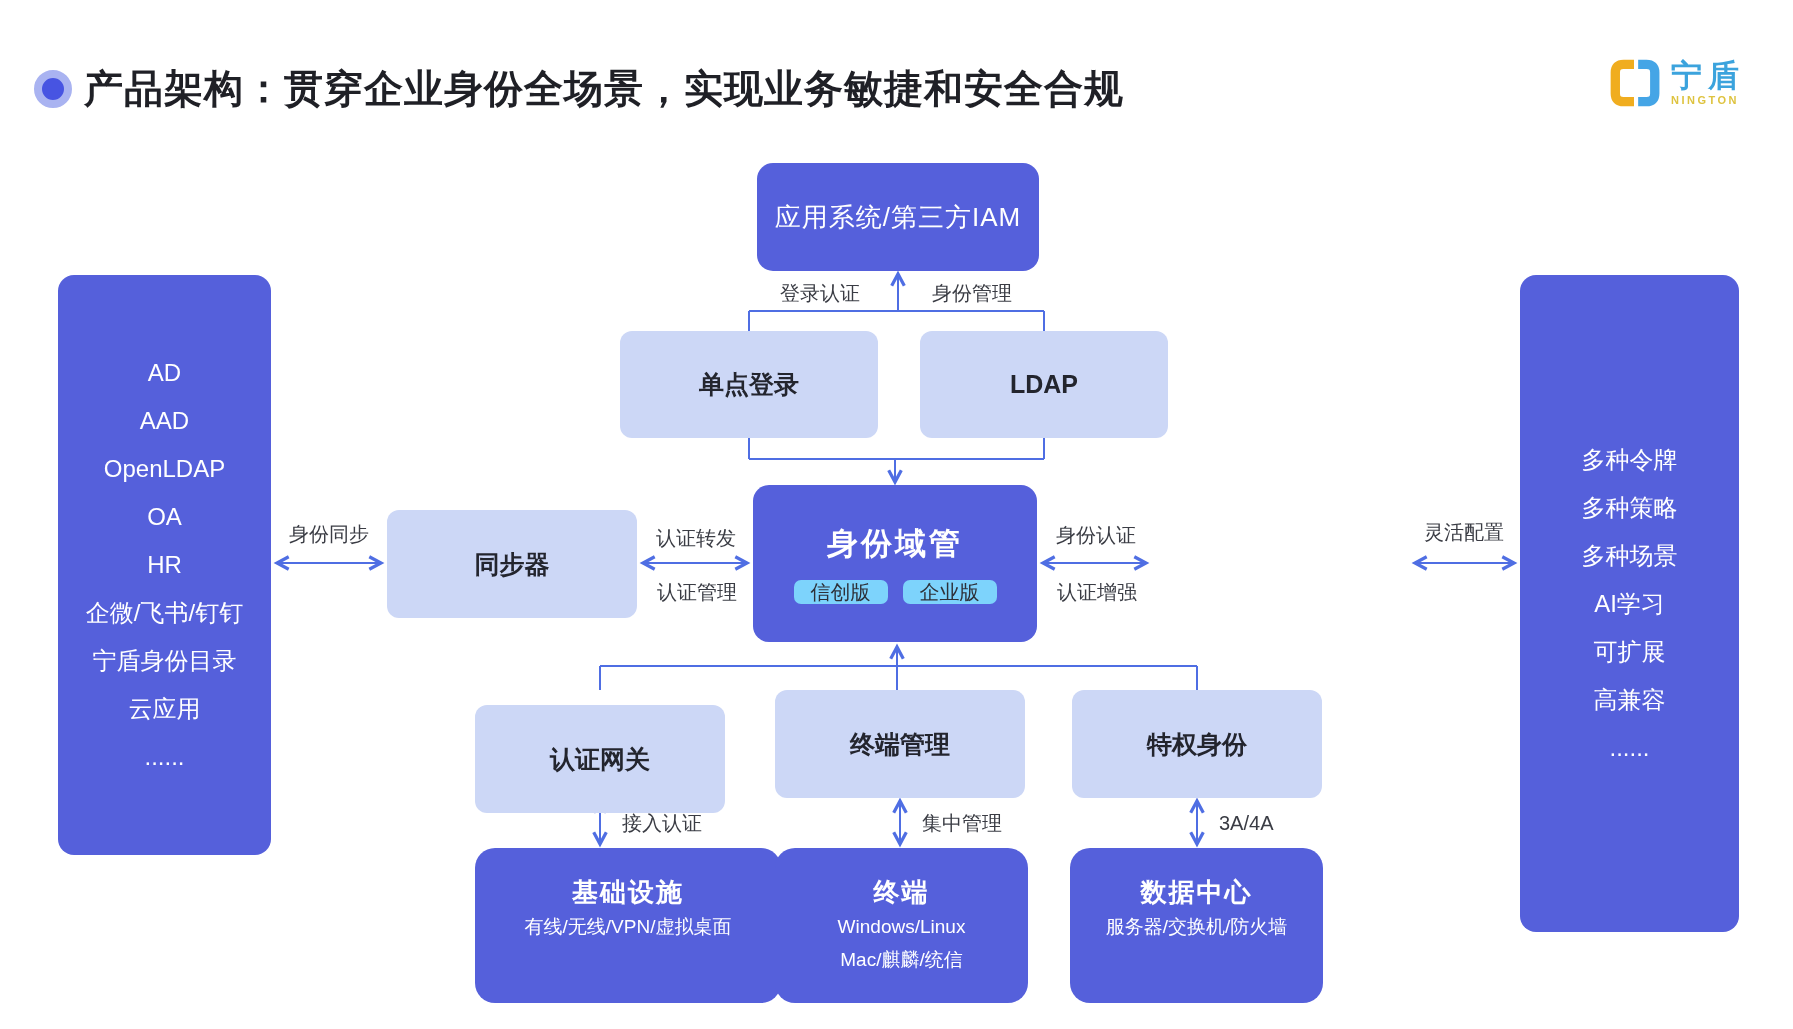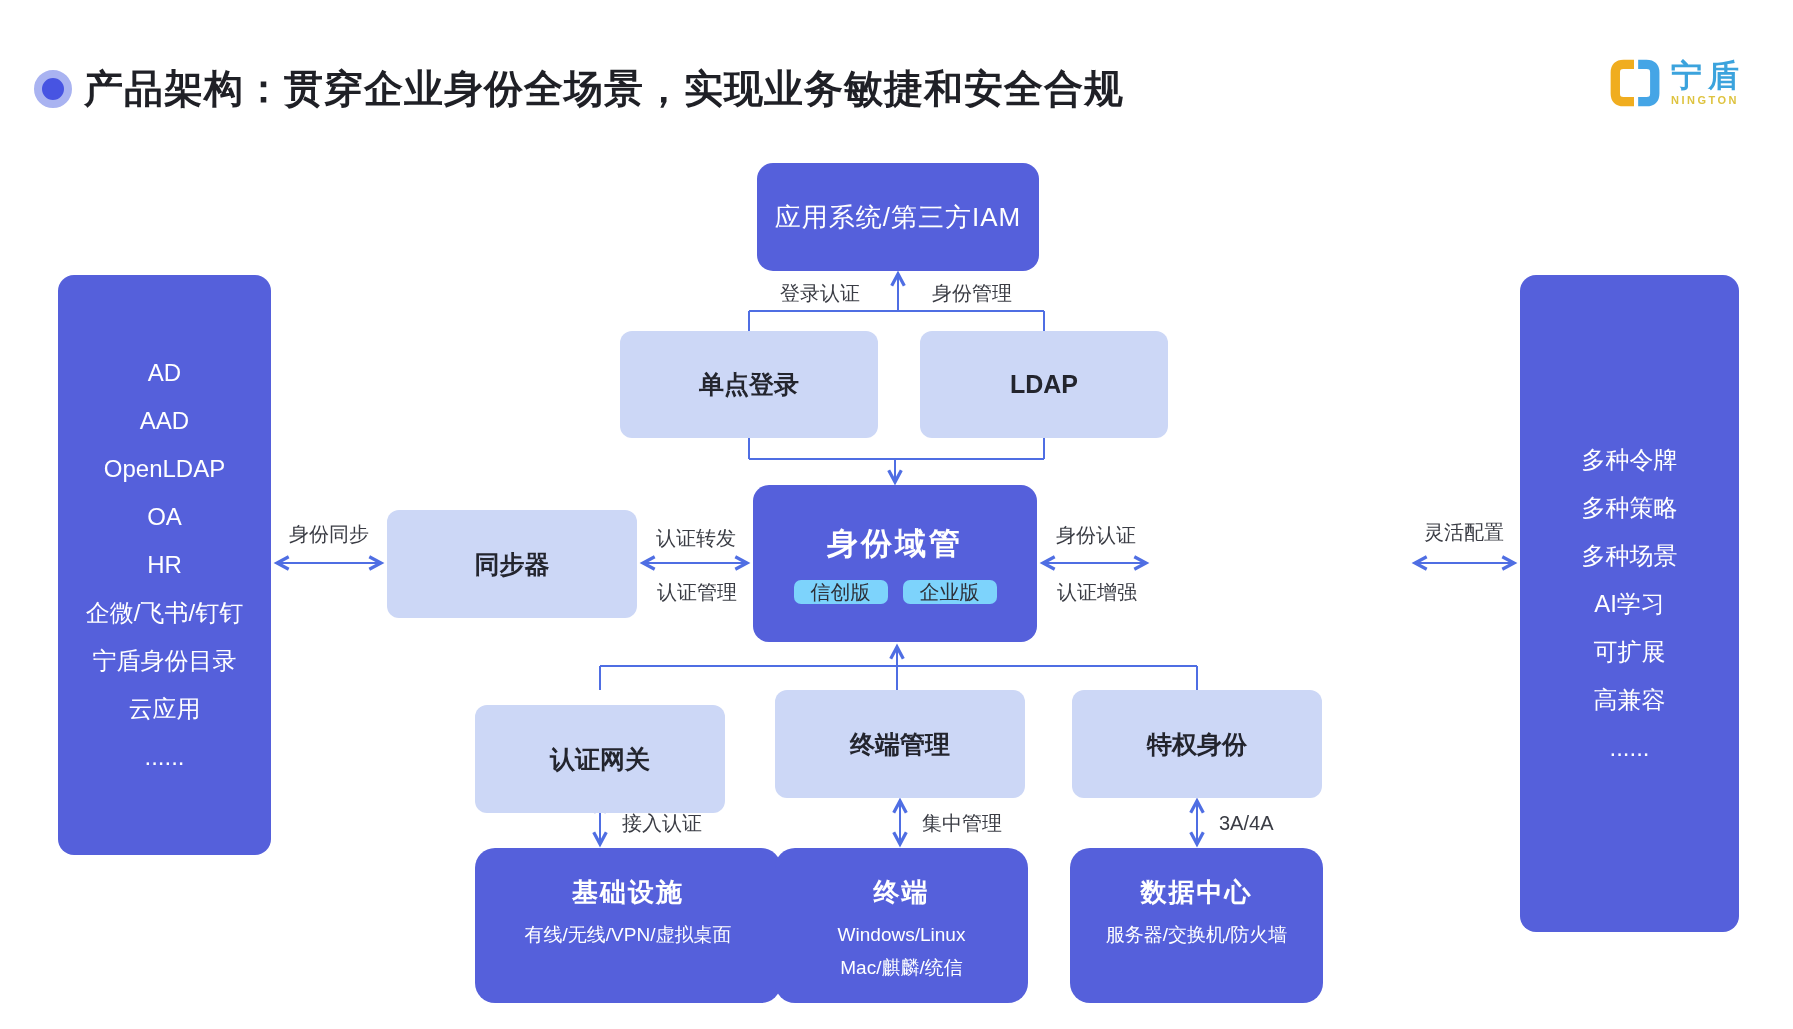--- a/index.html
+++ b/index.html
@@ -36,21 +36,21 @@
   .tall-item{height:48px;line-height:48px;font-size:24px;color:#ffffff;font-weight:400;}
   .idm{flex-direction:column;justify-content:center;}
   .idm-title{font-size:31px;font-weight:700;color:#ffffff;letter-spacing:3px;}
   .badges{display:flex;gap:15px;margin-top:15px;}
   .badge{
     background:#7dd3fc;color:#2e3038;font-size:20px;font-weight:500;
     padding:2px 17px;border-radius:7px;line-height:1;
   }
   .bottom{border-radius:20px;flex-direction:column;justify-content:flex-start;padding-top:27px;}
   .bottom-title{font-size:26px;font-weight:700;color:#ffffff;letter-spacing:2px;}
-  .sub-lines{margin-top:8px;}
+  .sub-lines{}
   .sub-line{font-size:19px;line-height:33px;font-weight:400;color:#ffffff;}
   
   .edge-label{
     position:absolute;transform:translate(-50%,-50%);
     font-size:20px;color:#3a3c44;white-space:nowrap;
   }
   .edge-label.left-anchor{transform:translateY(-50%);}
 </style>
 </head>
 <body>

